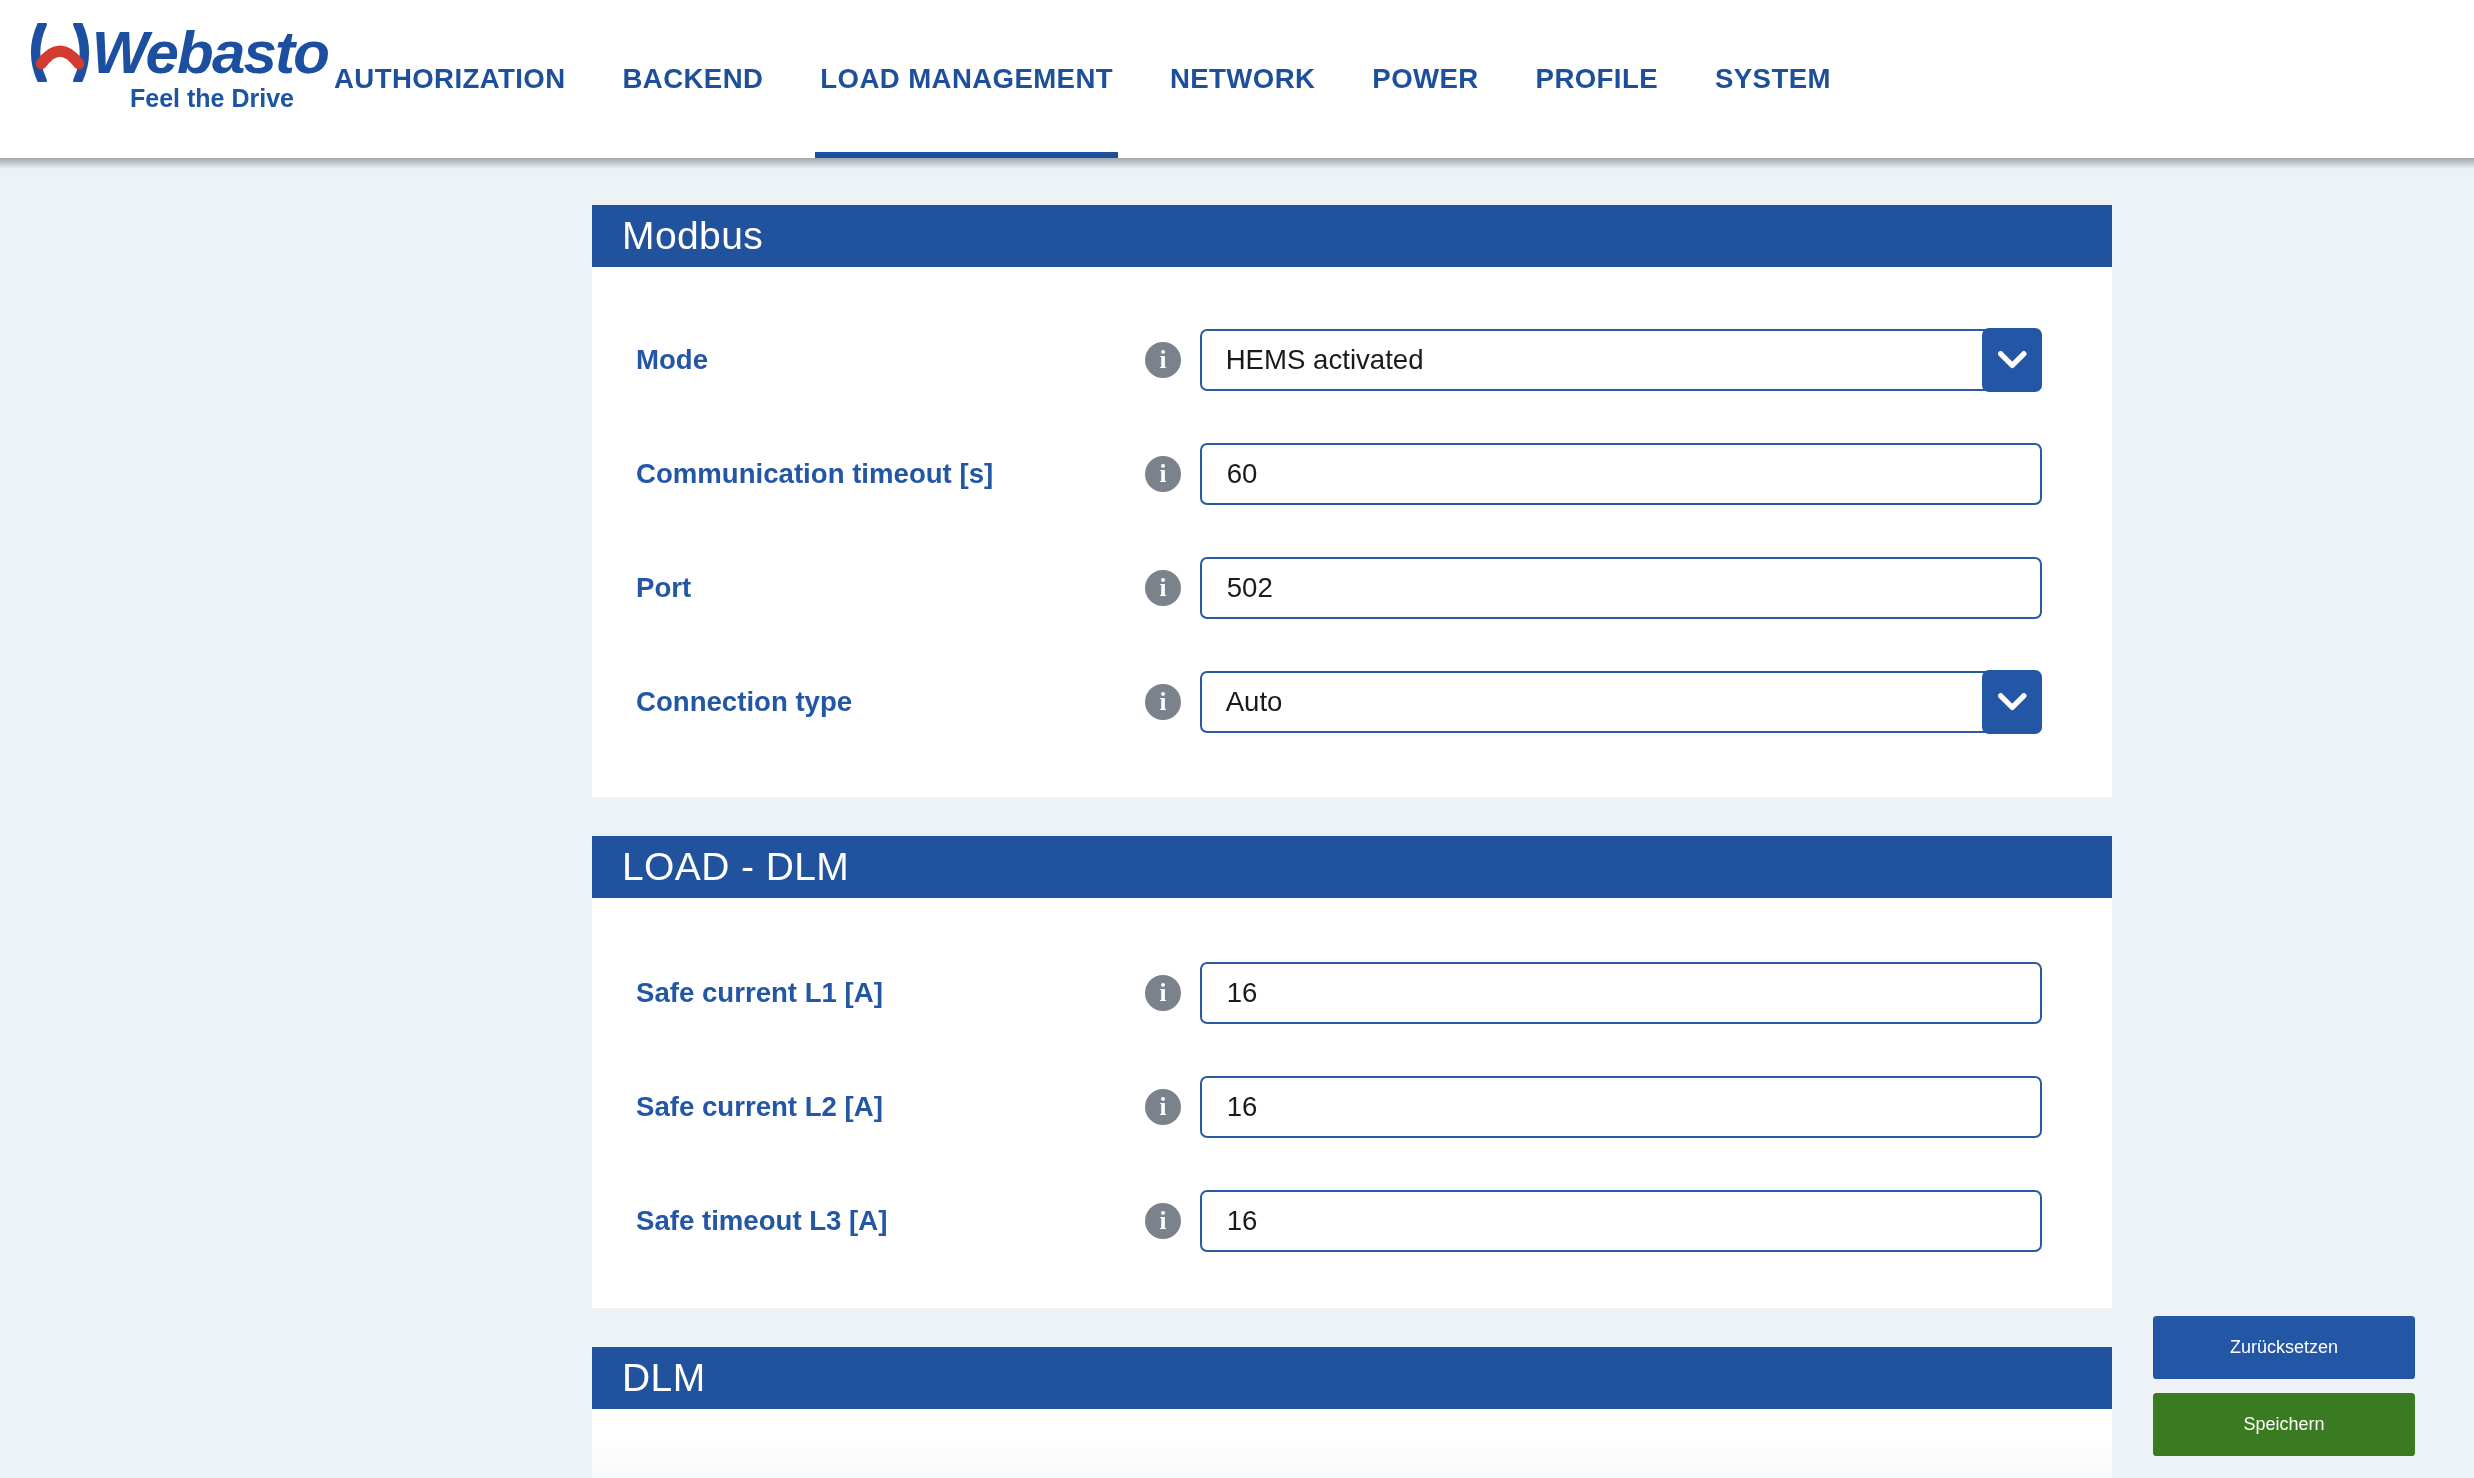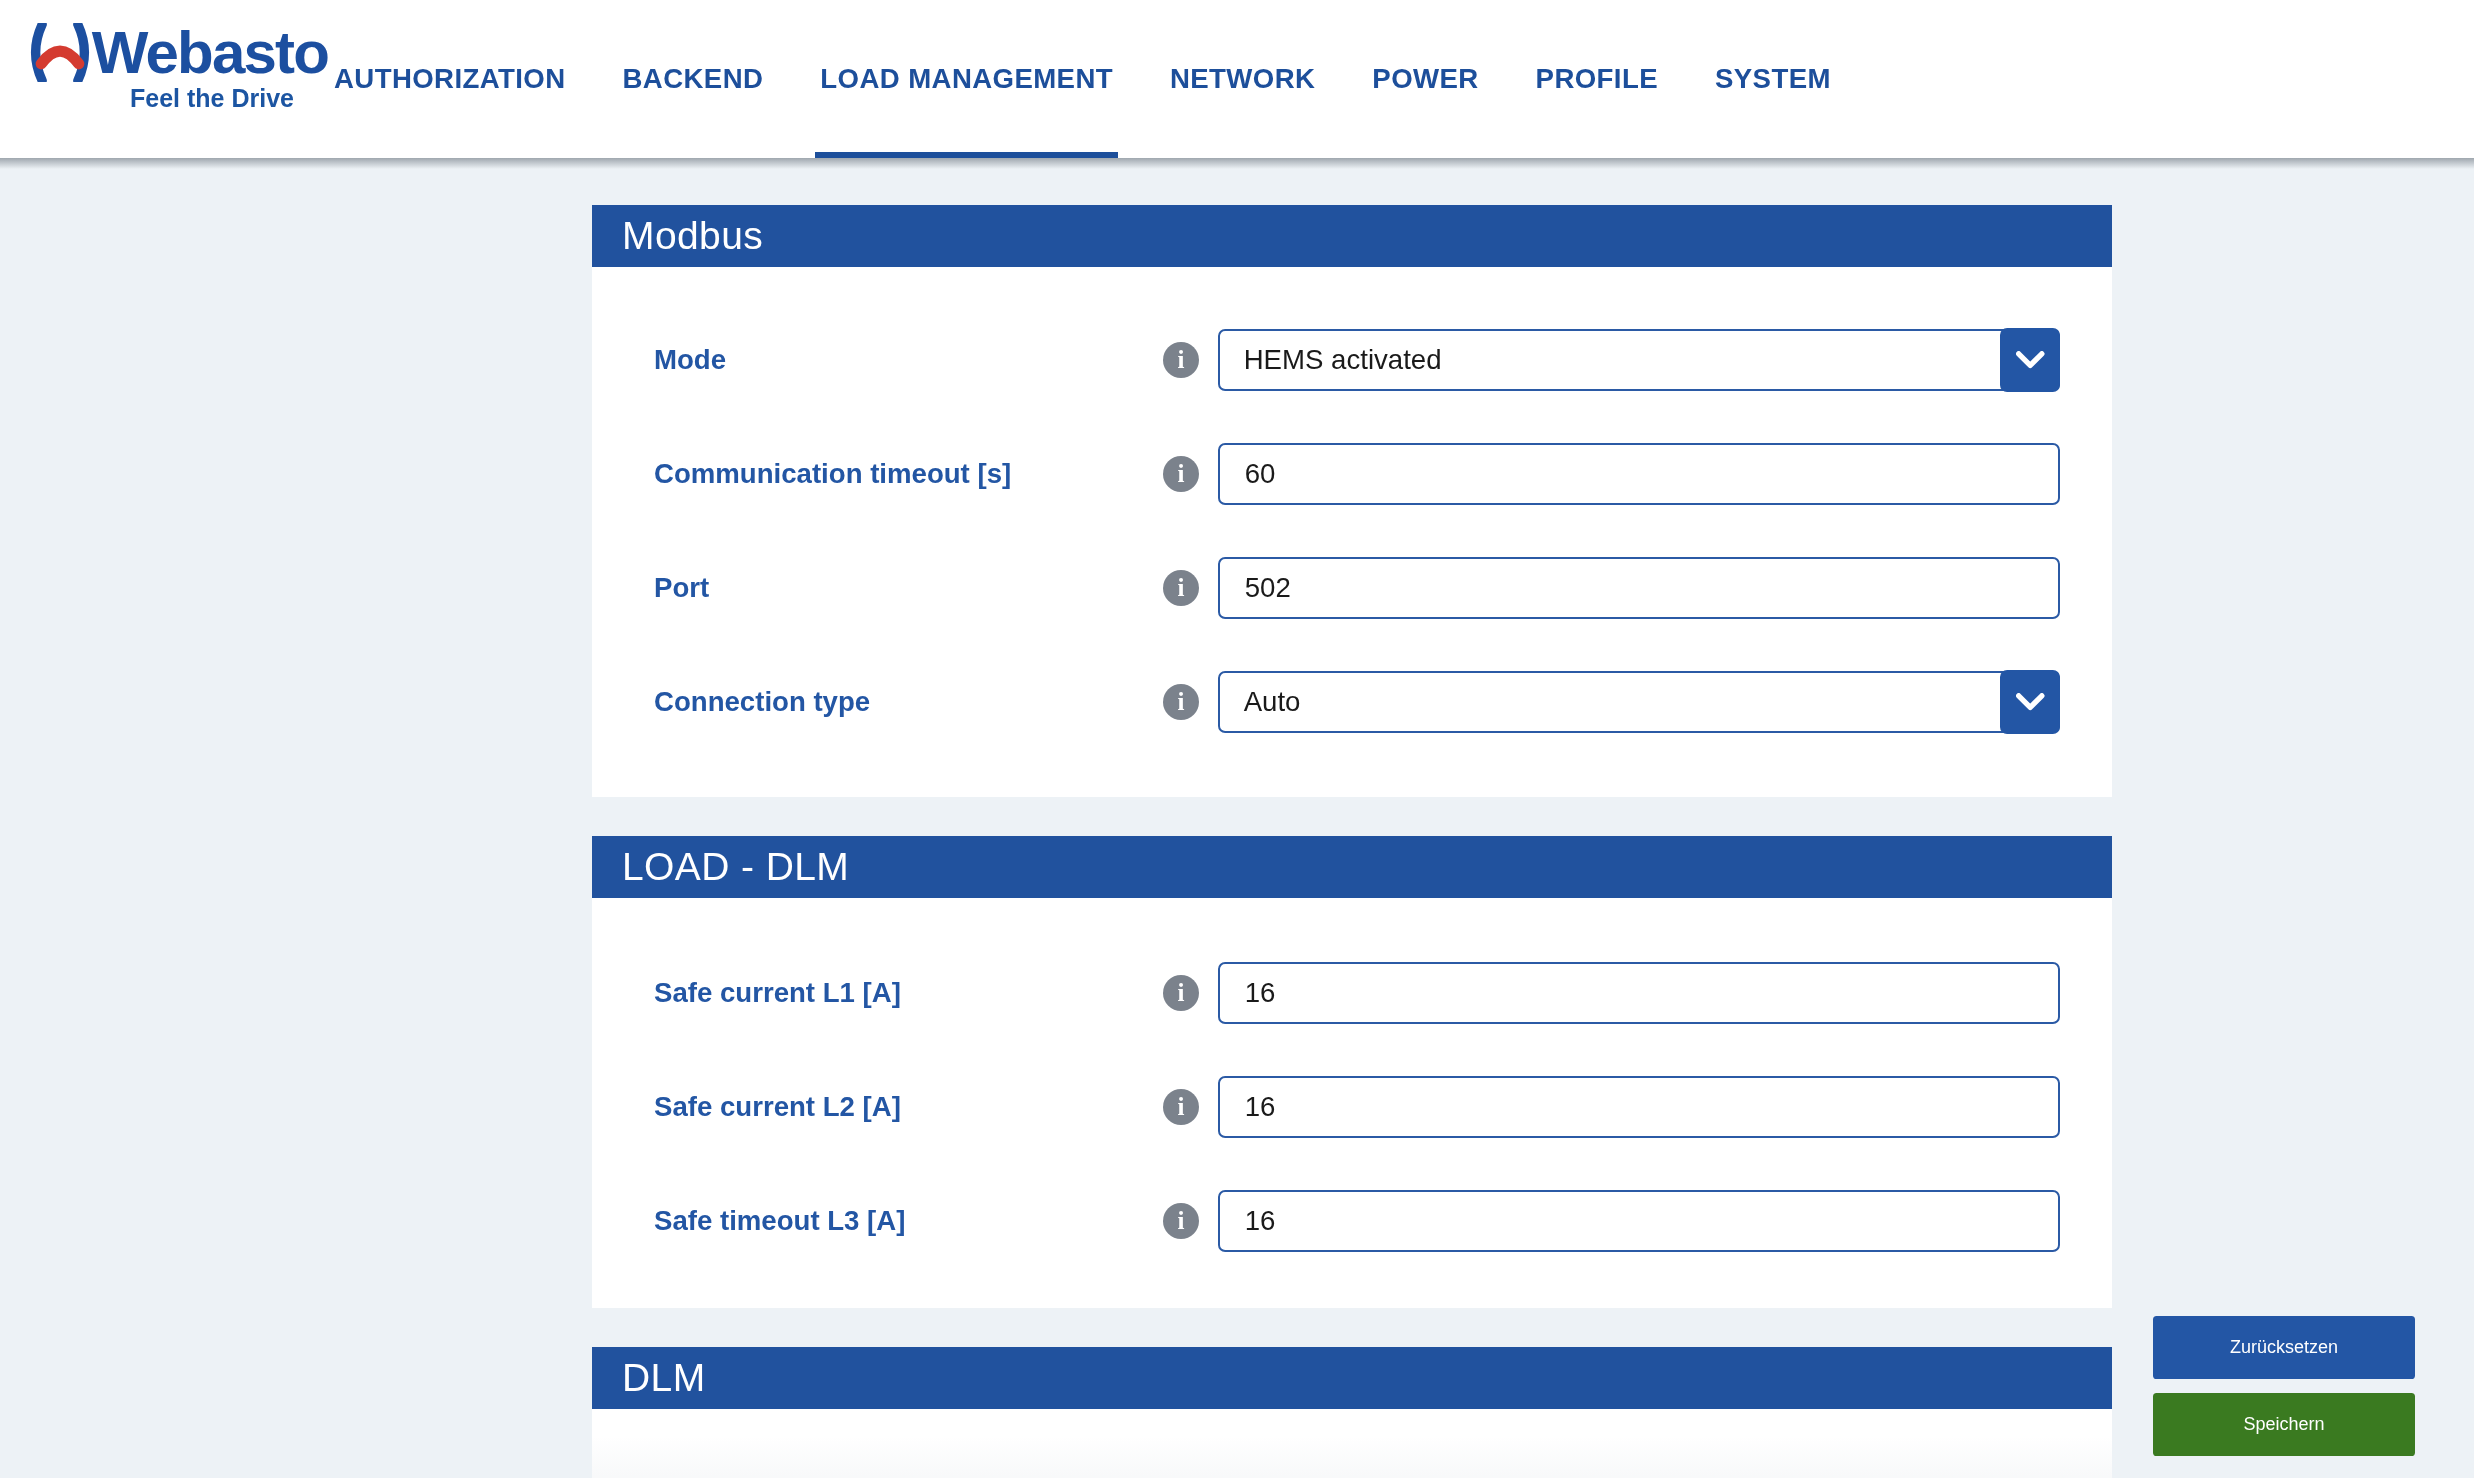--- a/index.html
+++ b/index.html
@@ -13,21 +13,21 @@
   .header {
     position:absolute; top:0; left:0; right:0; height:158px;
     background:#ffffff; z-index:20;
   }
   .header::after {
     content:""; position:absolute; left:0; right:0; top:158px; height:10.7px;
     background:linear-gradient(to bottom, rgba(95,105,115,0.55), rgba(95,105,115,0));
     pointer-events:none;
   }
   .logo { position:absolute; left:30px; top:23px; }
-  .logo-row { display:flex; align-items:flex-start; }
+  .logo-row { display:flex; align-items:flex-start;font-style:italic; }
   .logo-mark { width:60px; height:59px; margin-right:1.8px; }
   .logo-text {
     font-size:60px; font-weight:bold; color:#1c4fa0;
     letter-spacing:-1.8px; line-height:59px;
   }
   .logo-tagline {
     margin-left:100px; margin-top:1.8px;
     font-size:25px; font-weight:bold; color:#1c55a2;
   }
   .nav {
@@ -54,21 +54,21 @@
   }
   .panel-body { background:#ffffff; padding:62px 0 64px 0; }
   .panel-body.tight { padding:64px 0 56px 0; }
   .panel-body.cutoff {
     padding:0; height:196px;
     background:linear-gradient(to bottom, #ffffff 0px, #ffffff 27px, #f1f3f5 107px);
   }
 
   .form-row {
     display:flex; align-items:center; height:62px;
-    margin:0 57px 52px 62px;
+    margin:0 57px 52px 44px;
   }
   .form-row:last-child { margin-bottom:0; }
   .row-label {
     width:509px; flex:none;
     font-size:27.6px; font-weight:bold; color:#2356a4;
   }
   .info {
     width:36px; height:36px; flex:none; border-radius:50%;
     background:#7b828c; color:#ffffff;
     display:flex; align-items:center; justify-content:center;

